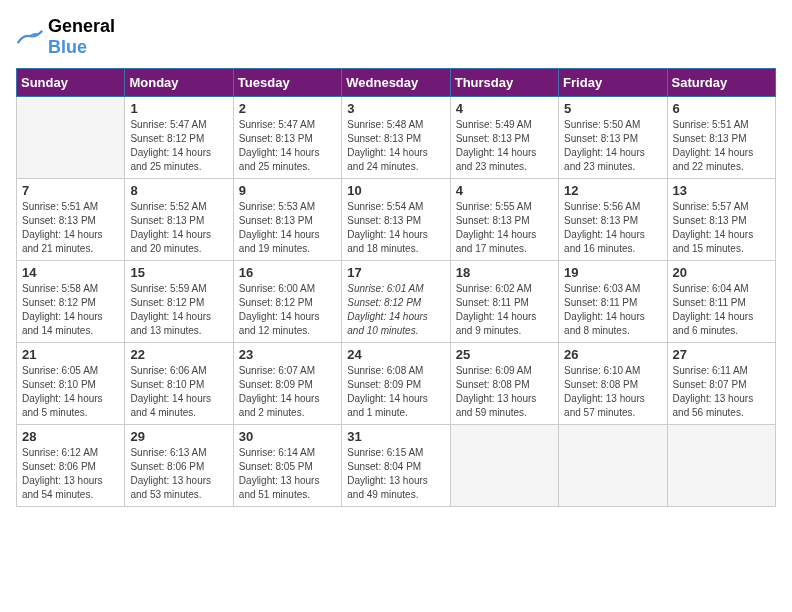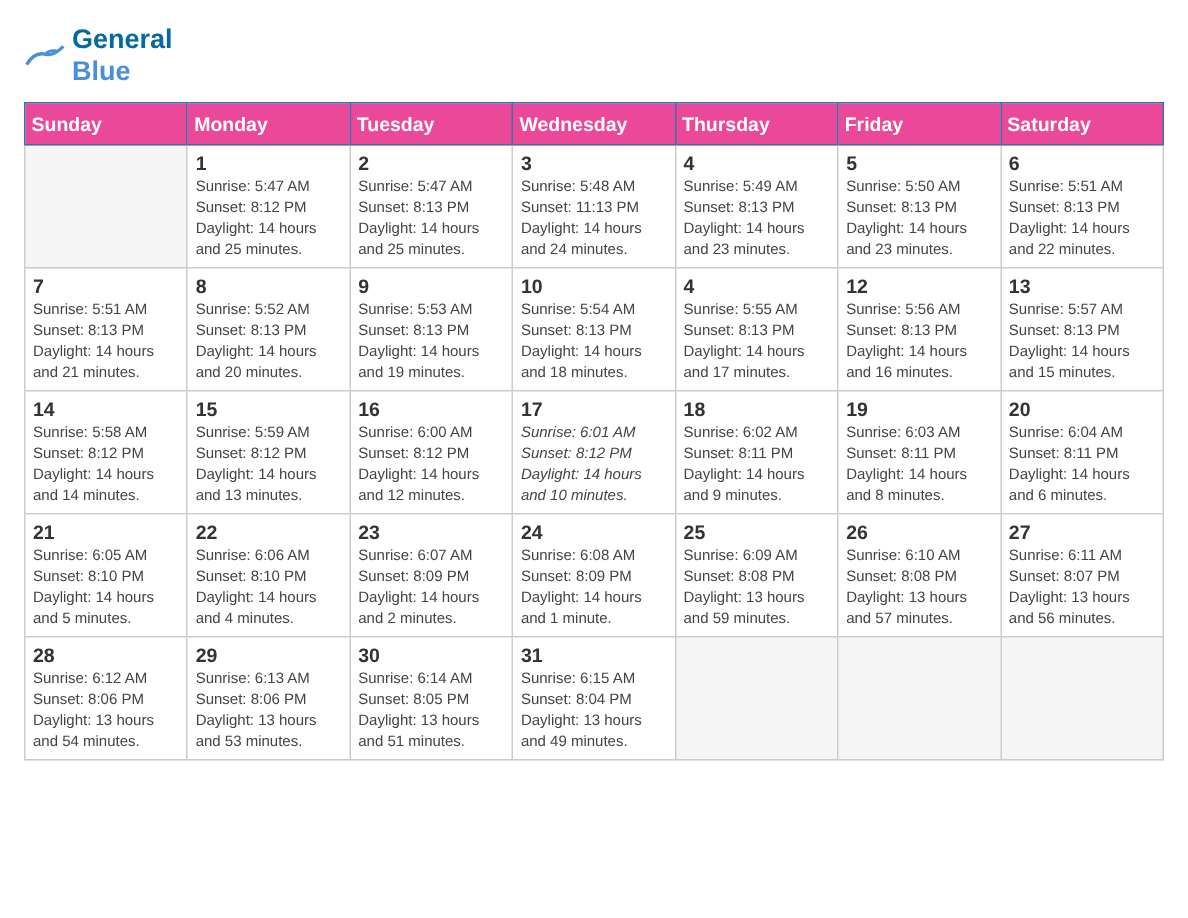--- a/index.html
+++ b/index.html
@@ -36,21 +36,21 @@
     .location-title {
       font-size: 15px;
       color: #555;
     }
     table {
       width: 100%;
       border-collapse: collapse;
       font-size: 11px;
     }
     thead th {
-      background-color: #ec4899;
+      background-color: #701a75;
       color: #fff;
       padding: 6px 4px;
       text-align: left;
       font-size: 13px;
       font-weight: bold;
       border: 1px solid #3a6faa;
     }
     tbody td {
       border: 1px solid #ccc;
       padding: 4px 5px;
@@ -83,21 +83,21 @@
 </head>
 <body>
 
 <div class="header-area">
   <div class="logo">
     <svg class="logo-bird" viewBox="0 0 32 22" xmlns="http://www.w3.org/2000/svg">
       <path d="M2 18 Q8 8 16 10 Q22 12 30 4" stroke="#4a90d9" stroke-width="2.5" fill="none"></path>
       <path d="M16 10 Q20 6 26 8" stroke="#4a90d9" stroke-width="2" fill="none"></path>
     </svg>
     <div>
-      <span style="font-size:18px;font-weight:bold;color:#0369a1;">General</span><br>
+      <span style="font-size:18px;font-weight:bold;color:#000000;">General</span><br>
       <span style="font-size:18px;font-weight:bold;color:#4a90d9;">Blue</span>
     </div>
   </div>
   <div class="title-area">
   </div>
 </div>
 
 <table>
   <thead>
     <tr>
@@ -123,21 +123,21 @@
         <td>
           <span class="day-number">2</span>
           <div class="day-info" style="white-space: pre-line;">Sunrise: 5:47 AM
 Sunset: 8:13 PM
 Daylight: 14 hours
 and 25 minutes.</div>
         </td>
         <td>
           <span class="day-number">3</span>
           <div class="day-info" style="white-space: pre-line;">Sunrise: 5:48 AM
-Sunset: 11:13 PM
+Sunset: 8:13 PM
 Daylight: 14 hours
 and 24 minutes.</div>
         </td>
         <td>
           <span class="day-number">4</span>
           <div class="day-info" style="white-space: pre-line;">Sunrise: 5:49 AM
 Sunset: 8:13 PM
 Daylight: 14 hours
 and 23 minutes.</div>
         </td>

